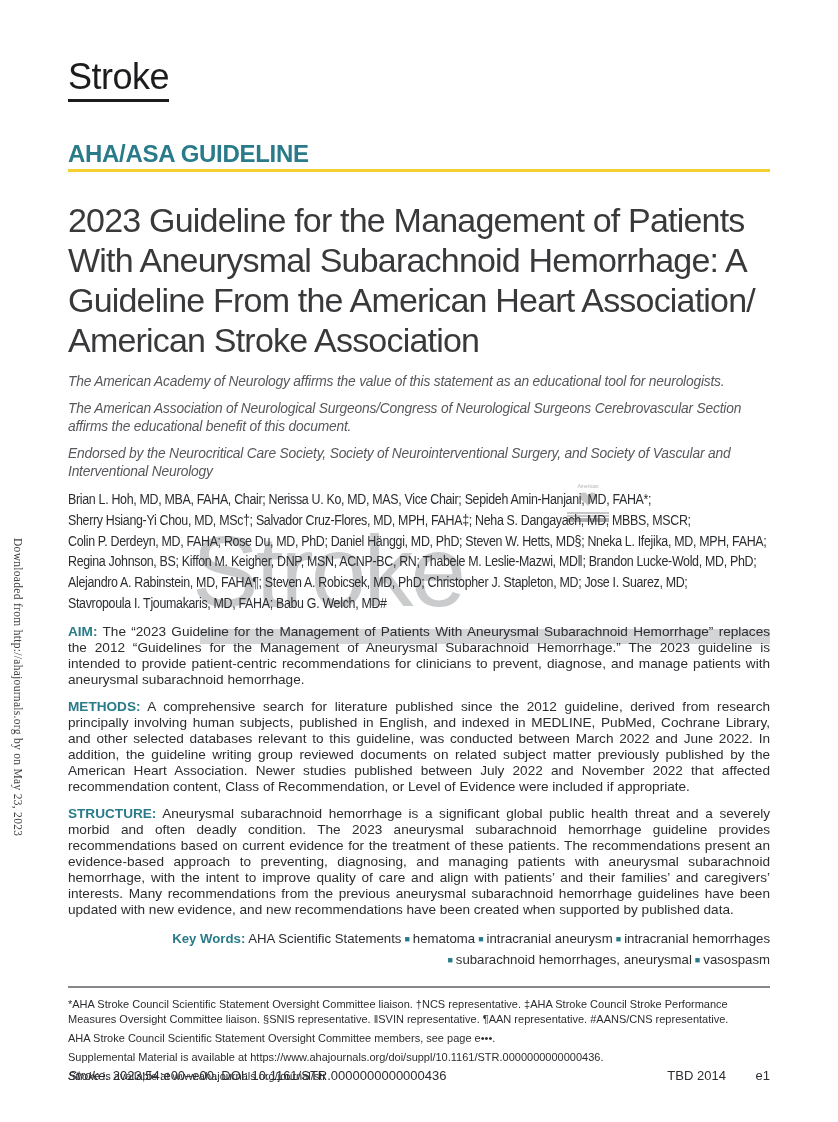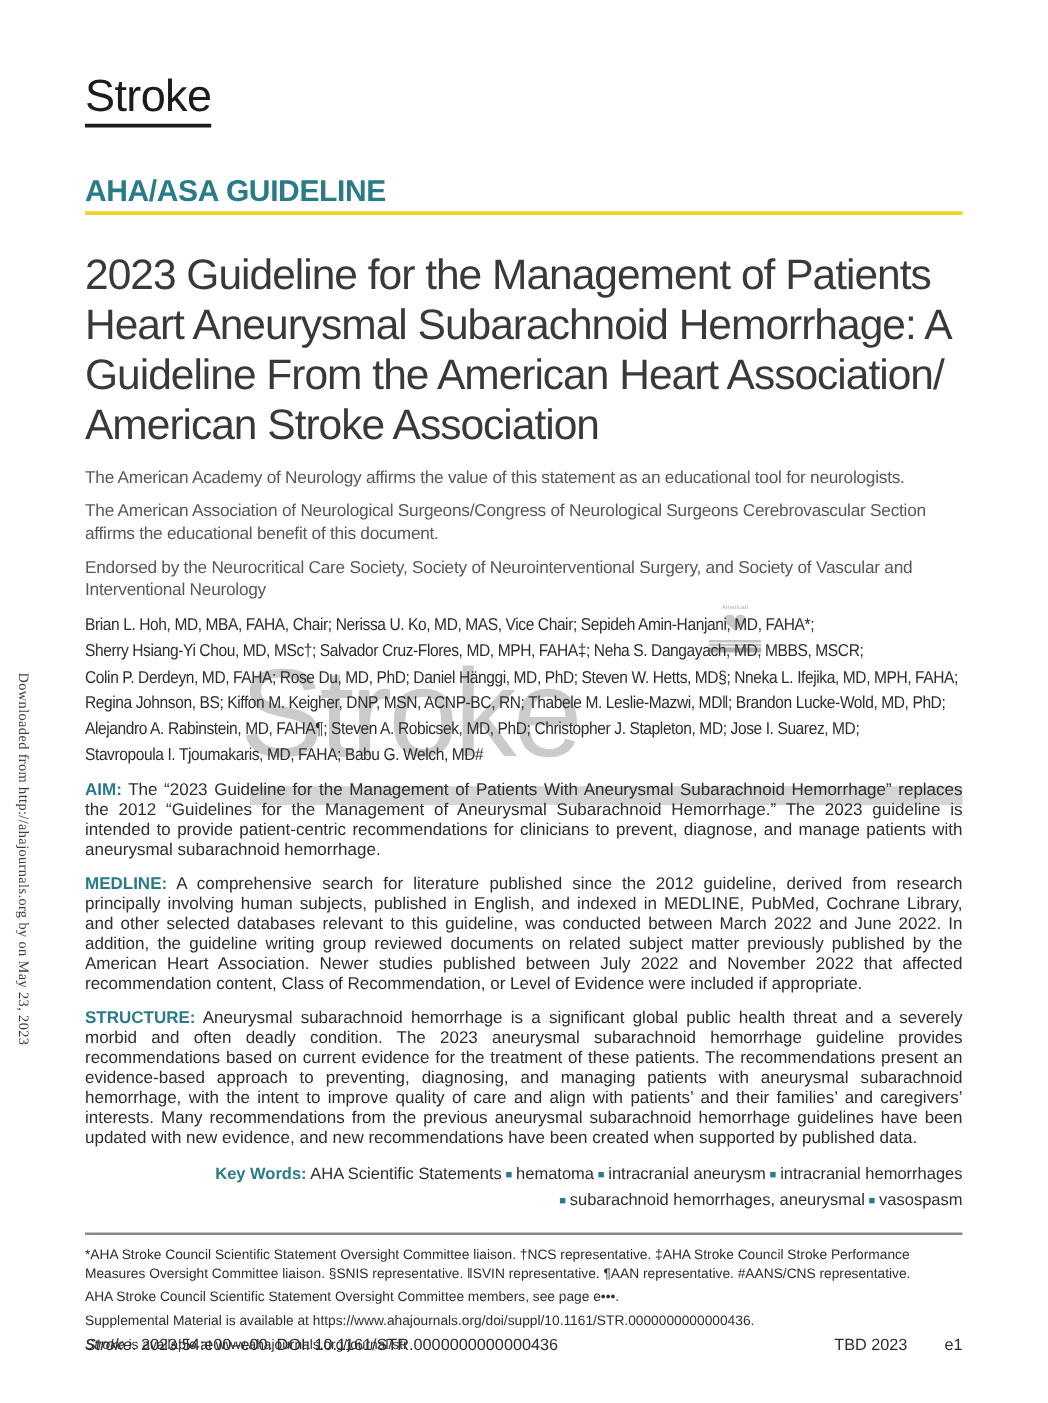--- a/index.html
+++ b/index.html
@@ -30,21 +30,21 @@
   .masthead { display:inline-block; margin-top:56px; font-size:36px; color:#1c1c1e;
     border-bottom:3px solid #1c1c1e; padding-bottom:1px; letter-spacing:-0.5px; }
   .section-label { margin-top:38px; font-size:24px; font-weight:bold; color:var(--teal);
     letter-spacing:-0.3px; }
   .yellow-rule { height:3px; background:var(--yellow); margin-top:1px; }
 
   .title { margin-top:28px; font-size:34px; line-height:40px; font-weight:400;
     color:#39393b; letter-spacing:-0.8px; }
   .title div { white-space:nowrap; }
 
-  .affirmations { margin-top:13px; font-size:13.8px; line-height:18px;
+  .affirmations { margin-top:13px; font-style:italic; font-size:13.8px; line-height:18px;
     color:#57585c; letter-spacing:-0.2px; }
   .affirmations p { margin-bottom:9px; }
 
   .authors { margin-top:4px; font-size:13.8px; line-height:20.8px; color:#2c2d30;
     letter-spacing:-0.35px; transform:scaleX(0.90); transform-origin:0 0; width:111%; }
   .authors div { white-space:nowrap; }
 
   .abstract { margin-top:9px; font-size:13.6px; line-height:16px; text-align:justify;
     color:#2c2d30; }
   .abstract p { margin-bottom:11px; }
@@ -81,21 +81,21 @@
 
   <div class="content">
 
     <div class="masthead">Stroke</div>
 
     <div class="section-label">AHA/ASA GUIDELINE</div>
     <div class="yellow-rule"></div>
 
     <h1 class="title">
       <div>2023 Guideline for the Management of Patients</div>
-      <div>Heart Aneurysmal Subarachnoid Hemorrhage: A</div>
+      <div>With Aneurysmal Subarachnoid Hemorrhage: A</div>
       <div>Guideline From the American Heart Association/</div>
       <div>American Stroke Association</div>
     </h1>
 
     <div class="affirmations">
       <p>The American Academy of Neurology affirms the value of this statement as an educational tool for neurologists.</p>
       <p>The American Association of Neurological Surgeons/Congress of Neurological Surgeons Cerebrovascular Section affirms the educational benefit of this document.</p>
       <p>Endorsed by the Neurocritical Care Society, Society of Neurointerventional Surgery, and Society of Vascular and Interventional Neurology</p>
     </div>
 
@@ -107,21 +107,21 @@
       <div>Alejandro A. Rabinstein, MD, FAHA¶; Steven A. Robicsek, MD, PhD; Christopher J. Stapleton, MD; Jose I. Suarez, MD;</div>
       <div>Stavropoula I. Tjoumakaris, MD, FAHA; Babu G. Welch, MD#</div>
     </div>
 
     <div class="abstract">
       <p>
         <span class="abs-label">AIM:</span>
         <span>The “2023 Guideline for the Management of Patients With Aneurysmal Subarachnoid Hemorrhage” replaces the 2012 “Guidelines for the Management of Aneurysmal Subarachnoid Hemorrhage.” The 2023 guideline is intended to provide patient-centric recommendations for clinicians to prevent, diagnose, and manage patients with aneurysmal subarachnoid hemorrhage.</span>
       </p>
       <p>
-        <span class="abs-label">MEDLINE:</span>
+        <span class="abs-label">METHODS:</span>
         <span>A comprehensive search for literature published since the 2012 guideline, derived from research principally involving human subjects, published in English, and indexed in MEDLINE, PubMed, Cochrane Library, and other selected databases relevant to this guideline, was conducted between March 2022 and June 2022. In addition, the guideline writing group reviewed documents on related subject matter previously published by the American Heart Association. Newer studies published between July 2022 and November 2022 that affected recommendation content, Class of Recommendation, or Level of Evidence were included if appropriate.</span>
       </p>
       <p>
         <span class="abs-label">STRUCTURE:</span>
         <span>Aneurysmal subarachnoid hemorrhage is a significant global public health threat and a severely morbid and often deadly condition. The 2023 aneurysmal subarachnoid hemorrhage guideline provides recommendations based on current evidence for the treatment of these patients. The recommendations present an evidence-based approach to preventing, diagnosing, and managing patients with aneurysmal subarachnoid hemorrhage, with the intent to improve quality of care and align with patients’ and their families’ and caregivers’ interests. Many recommendations from the previous aneurysmal subarachnoid hemorrhage guidelines have been updated with new evidence, and new recommendations have been created when supported by published data.</span>
       </p>
     </div>
 
     <div class="keywords">
       <span class="kw-label">Key Words:</span>
@@ -134,18 +134,18 @@
       <p>*AHA Stroke Council Scientific Statement Oversight Committee liaison. †NCS representative. ‡AHA Stroke Council Stroke Performance Measures Oversight Committee liaison. §SNIS representative. ‖SVIN representative. ¶AAN representative. #AANS/CNS representative.</p>
       <p>AHA Stroke Council Scientific Statement Oversight Committee members, see page e•••.</p>
       <p>Supplemental Material is available at https://www.ahajournals.org/doi/suppl/10.1161/STR.0000000000000436.</p>
       <p><span class="it">Stroke</span><span> is available at www.ahajournals.org/journal/str</span></p>
     </div>
   </div>
 
   <div class="running-footer">
     <span><span class="it">Stroke</span><span>. 2023;54:e00–e00. DOI: 10.1161/STR.0000000000000436</span></span>
     <span class="rf-right">
-      <span>TBD 2023</span>
+      <span>TBD 2014</span>
       <span>e1</span>
     </span>
   </div>
 
 </div>
 
 </body></html>

